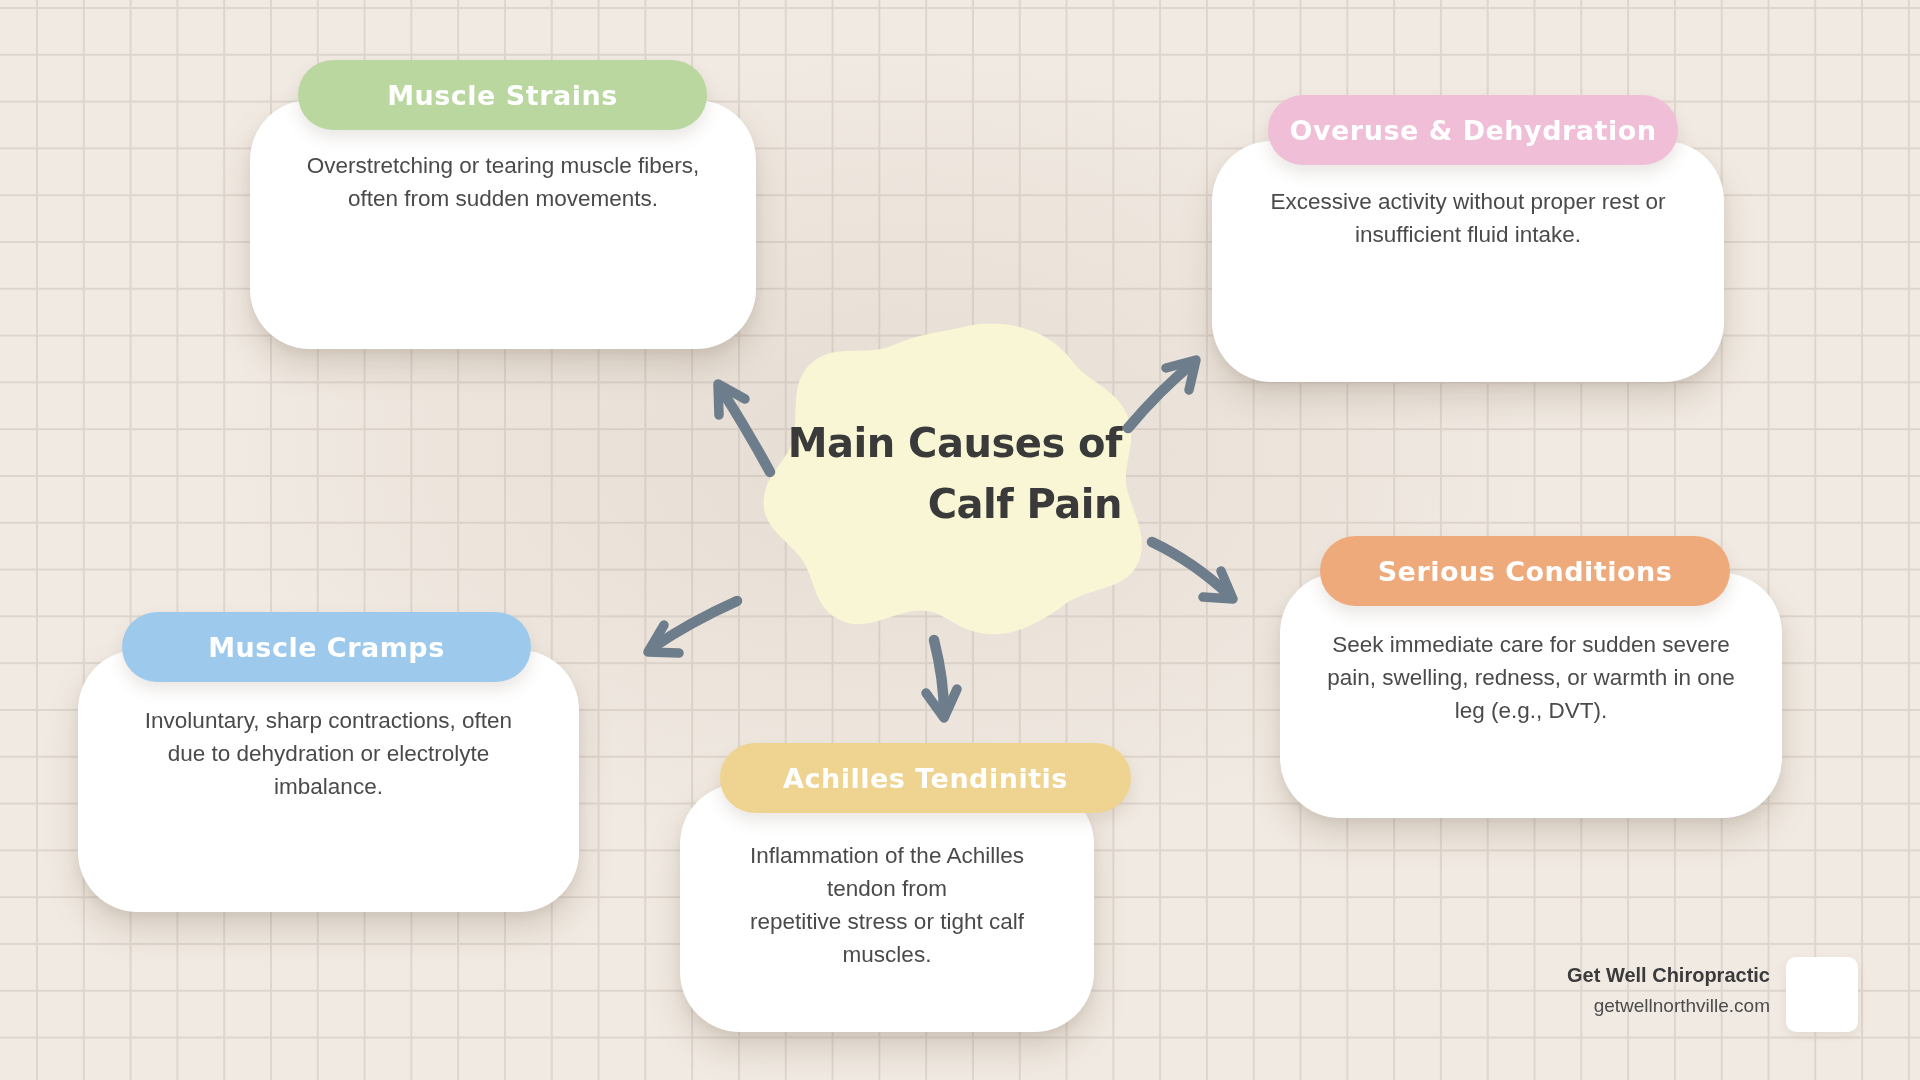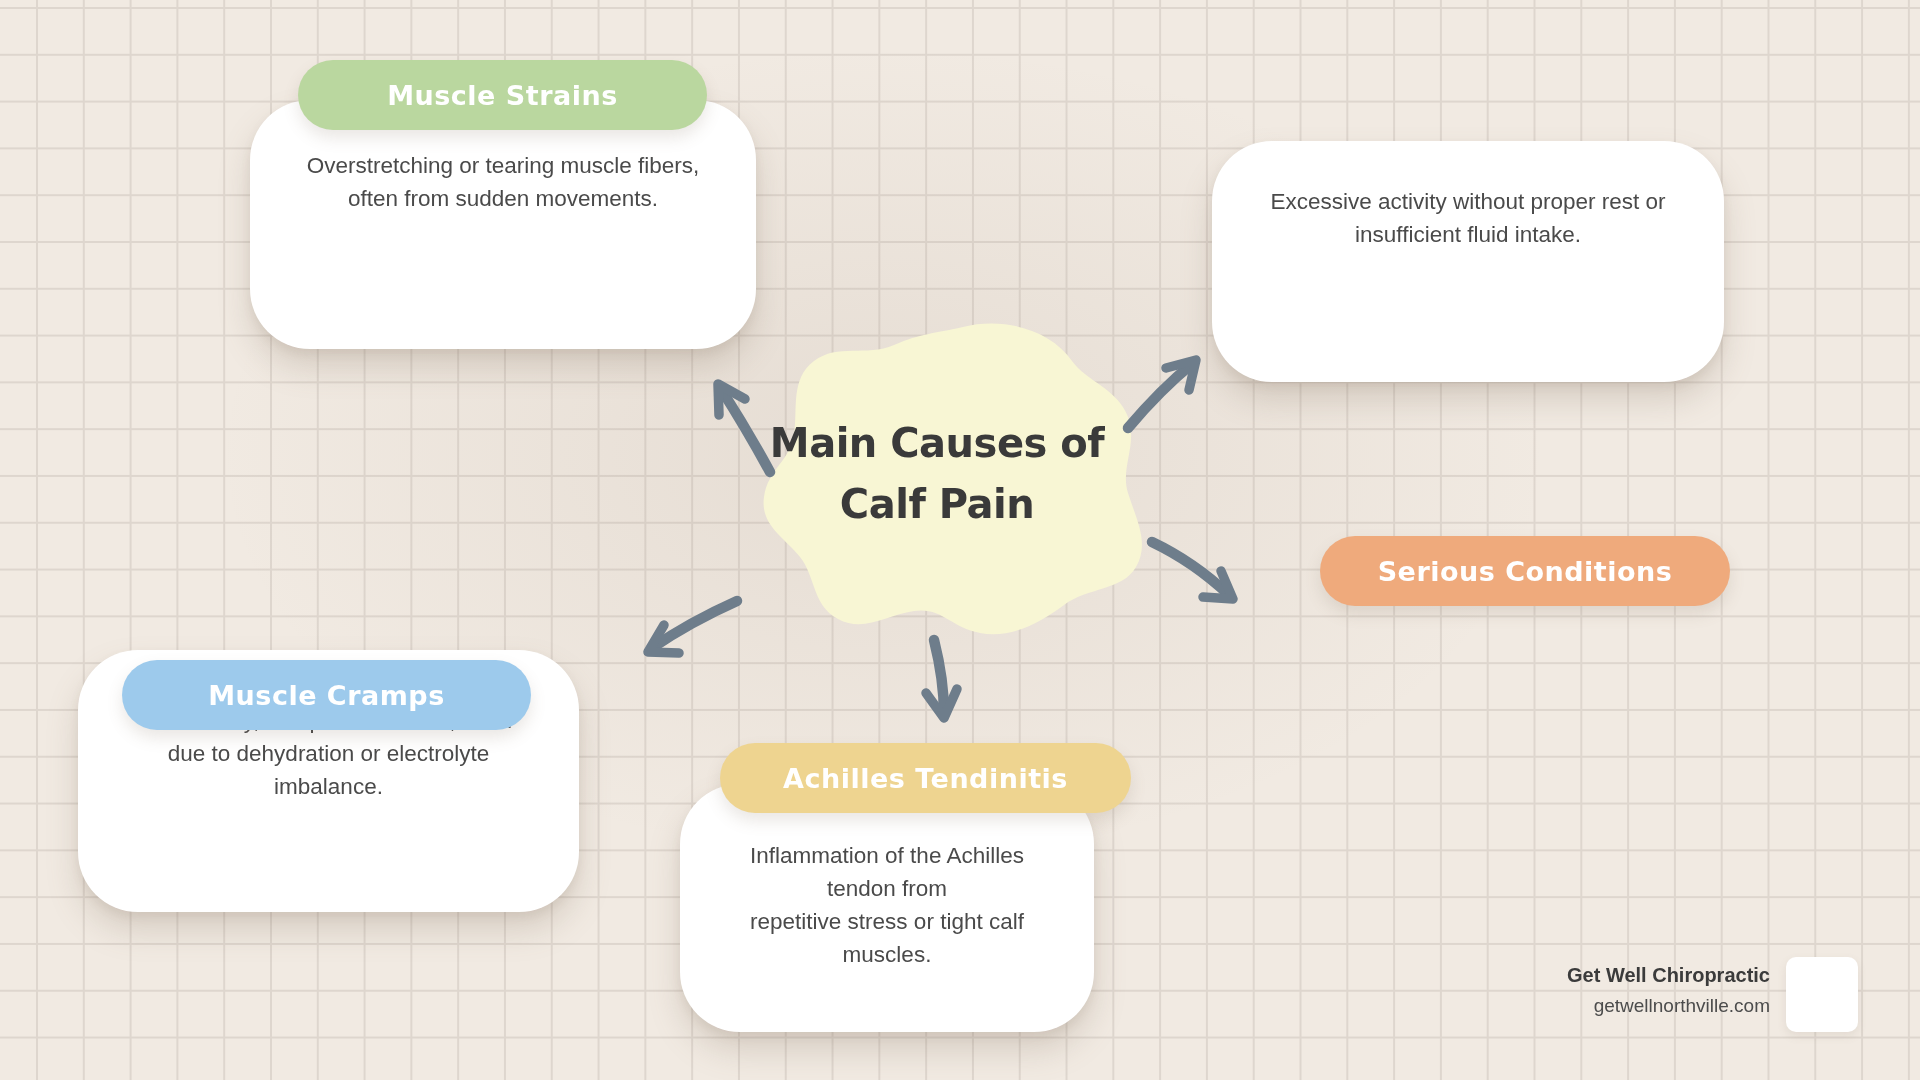--- a/index.html
+++ b/index.html
@@ -32,27 +32,27 @@
   .c-sc { left:1280px; top:573px; width:502px; height:245px; padding-top:55px; }
   .pill {
     position:absolute; height:70px; border-radius:35px;
     display:flex; align-items:center; justify-content:center;
     color:#ffffff; font-family:"DejaVu Sans", sans-serif; font-weight:700;
     font-size:27px; letter-spacing:0.5px;
     box-shadow:0 8px 16px rgba(125,104,88,0.16);
   }
   .p-ms { left:298px;  top:60px;  width:409px; }
   .p-od { left:1268px; top:95px;  width:410px; }
-  .p-mc { left:122px;  top:612px; width:409px;margin-top:48px; }
+  .p-mc { left:122px;  top:612px; width:409px; }
   .p-at { left:720px;  top:743px; width:411px; }
   .p-sc { left:1320px; top:536px; width:410px;text-align:center; }
   .blob-svg { position:absolute; left:758px; top:315px; width:390px; height:330px; }
   .center-title {
     position:absolute; left:752px; top:413px; width:370px;
-    text-align:center; white-space:pre-line;
+    text-align:right; white-space:pre-line;
     font-family:"DejaVu Sans", sans-serif; font-weight:700;
     font-size:40px; line-height:61px; letter-spacing:-0.5px;
   }
   .arrows-svg { position:absolute; left:0; top:0; width:1920px; height:1080px; pointer-events:none; }
   .arrow path { fill:none; stroke-linecap:round; stroke-linejoin:round; }
   .arrow .shaft { stroke-width:10.5; }
   .arrow .head  { stroke-width:9.5; }
   .footer-text { position:absolute; right:150px; top:960px; text-align:right; }
   .footer-brand { font-size:20px; font-weight:700; line-height:30px; }
   .footer-site  { font-size:19px; line-height:25px; margin-top:3px; }
@@ -78,23 +78,31 @@
   </div>
   <div class="card c-mc">
     <div class="card-body" style="color: rgb(74, 74, 74);">Involuntary, sharp contractions, often
 due to dehydration or electrolyte
 imbalance.</div>
   </div>
   <div class="card c-at">
     <div class="card-body" style="color: rgb(74, 74, 74);">Inflammation of the Achilles tendon from
 repetitive stress or tight calf muscles.</div>
   </div>
+  <div class="card c-sc">
+    <div class="card-body" style="color: rgb(74, 74, 74);">Seek immediate care for sudden severe
+pain, swelling, redness, or warmth in one
+leg (e.g., DVT).</div>
+  </div>
 
   <div class="pill p-ms" style="background-color: rgb(186, 215, 159); text-align: center;">
     <span>Muscle Strains</span>
+  </div>
+  <div class="pill p-od" style="background-color: rgb(240, 190, 215);">
+    <span>Overuse &amp; Dehydration</span>
   </div>
   <div class="pill p-mc" style="background-color: rgb(157, 202, 236);">
     <span>Muscle Cramps</span>
   </div>
   <div class="pill p-at" style="background-color: rgb(238, 212, 144);">
     <span>Achilles Tendinitis</span>
   </div>
   <div class="pill p-sc" style="background-color: rgb(239, 170, 124);">
     <span>Serious Conditions</span>
   </div>

